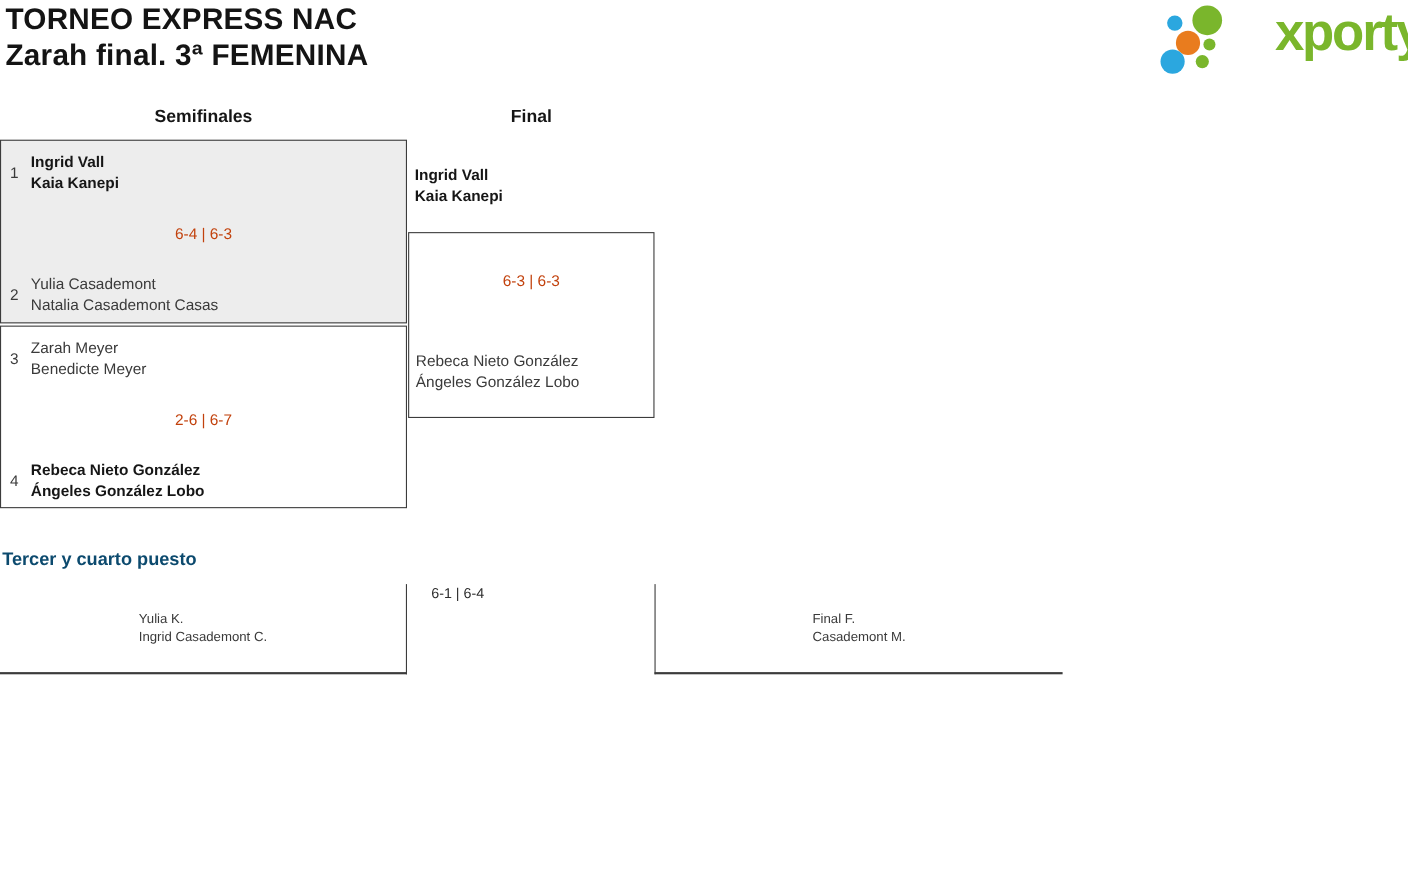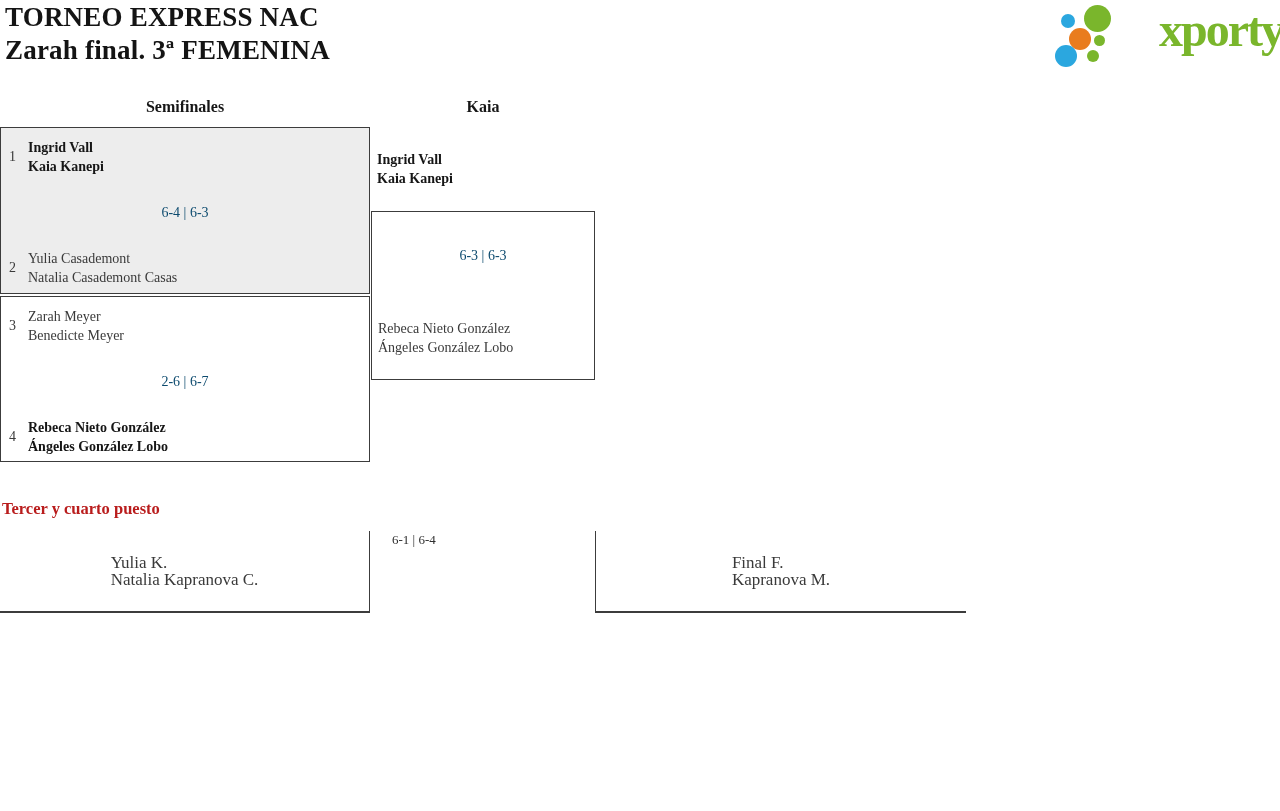--- a/index.html
+++ b/index.html
@@ -2,21 +2,21 @@
 <html><head>
 <meta charset="utf-8">
 <style>
   * { box-sizing: border-box; }
   html, body { margin: 0; padding: 0; background: #ffffff; }
   .page {
     position: relative;
     width: 1280px;
     height: 678px;
     background: #ffffff;
-    font-family: Liberation Serif, serif;
+    font-family: Liberation Sans, sans-serif;
     overflow: hidden;
   }
 
   
   .page-title {
     position: absolute;
     left: 5px;
     top: 1px;
     font-size: 27px;
     line-height: 33px;
@@ -87,51 +87,51 @@
   }
   .names.winner { font-weight: 700; color: #161616; }
 
   .score {
     position: absolute;
     left: 0;
     width: 100%;
     text-align: center;
     font-size: 14px;
     line-height: 19px;
-    color: #0c4a6e;
+    color: #c2410c;
   }
   .score-sf { top: 75px; }
   .score-final { top: 34px; }
 
   
   .final-winner {
     position: absolute;
     left: 377px;
     top: 150px;
   }
   .final-loser-row { left: 6px; top: 107px; }
 
   
   .section-title {
     position: absolute;
     left: 2px;
     top: 498px;
     font-size: 16.5px;
     line-height: 22px;
     font-weight: 700;
-    color: #b91c1c;
+    color: #0c4a6e;
   }
   .tp-box { position: absolute; top: 531px; width: 370px; height: 82px; background: #ffffff; }
   .tp-left  { left: 0;    border-right: 1px solid #3c3c3c;  border-bottom: 2px solid #3c3c3c; }
   .tp-right { left: 595px; width: 371px; border-left: 1px solid #3c3c3c; border-bottom: 2px solid #3c3c3c; }
   .tp-names-wrap { position: absolute; top: 23px; width: 100%; text-align: center; }
   .tp-names {
     display: inline-block;
     text-align: left;
-    font-size: 17px;
+    font-size: 12px;
     line-height: 17px;
     color: #3a3a3a;
   }
   .tp-score {
     position: absolute;
     left: 392px;
     top: 531px;
     font-size: 13px;
     line-height: 17px;
     color: #2e2e2e;
@@ -151,21 +151,21 @@
     <span class="logo-dot dot-blue-sm"></span>
     <span class="logo-dot dot-green-lg"></span>
     <span class="logo-dot dot-orange"></span>
     <span class="logo-dot dot-green-sm1"></span>
     <span class="logo-dot dot-blue-lg"></span>
     <span class="logo-dot dot-green-sm2"></span>
     <div class="logo-text">xporty</div>
   </div>
 
   <div class="col-header semis">Semifinales</div>
-  <div class="col-header final">Kaia</div>
+  <div class="col-header final">Final</div>
 
   <div class="match shaded box-sf1">
     <div class="team-row row-top">
       <span class="seed">1</span>
       <div class="names winner">
         <div>Ingrid Vall</div>
         <div>Kaia Kanepi</div>
       </div>
     </div>
     <div class="score score-sf">6-4 | 6-3</div>
@@ -210,29 +210,29 @@
       </div>
     </div>
   </div>
 
   <div class="section-title">Tercer y cuarto puesto</div>
 
   <div class="tp-box tp-left">
     <div class="tp-names-wrap">
       <div class="tp-names">
         <div>Yulia K.</div>
-        <div>Natalia Kapranova C.</div>
+        <div>Ingrid Casademont C.</div>
       </div>
     </div>
   </div>
 
   <div class="tp-score">6-1 | 6-4</div>
 
   <div class="tp-box tp-right">
     <div class="tp-names-wrap">
       <div class="tp-names">
         <div>Final F.</div>
-        <div>Kapranova M.</div>
+        <div>Casademont M.</div>
       </div>
     </div>
   </div>
 
 </div>
 
 </body></html>

